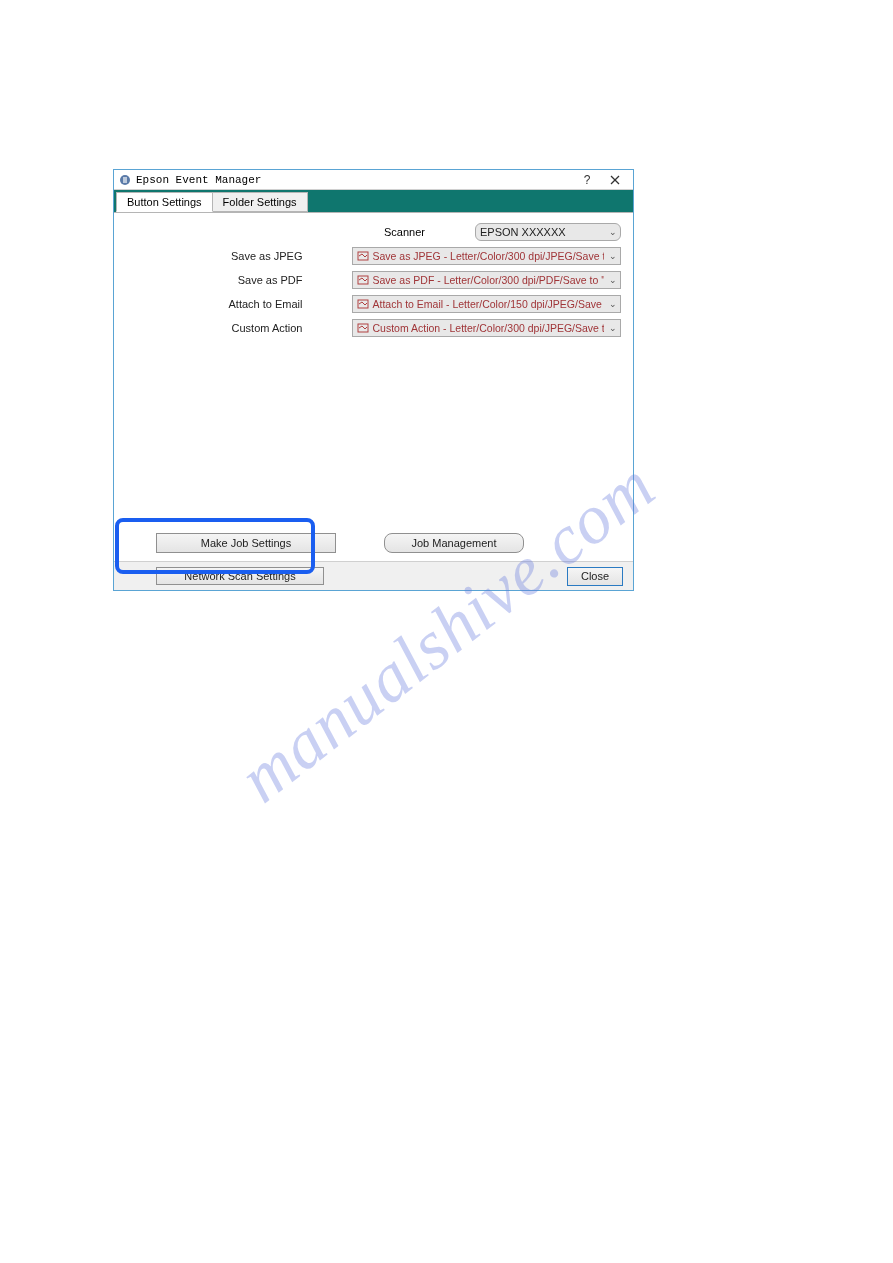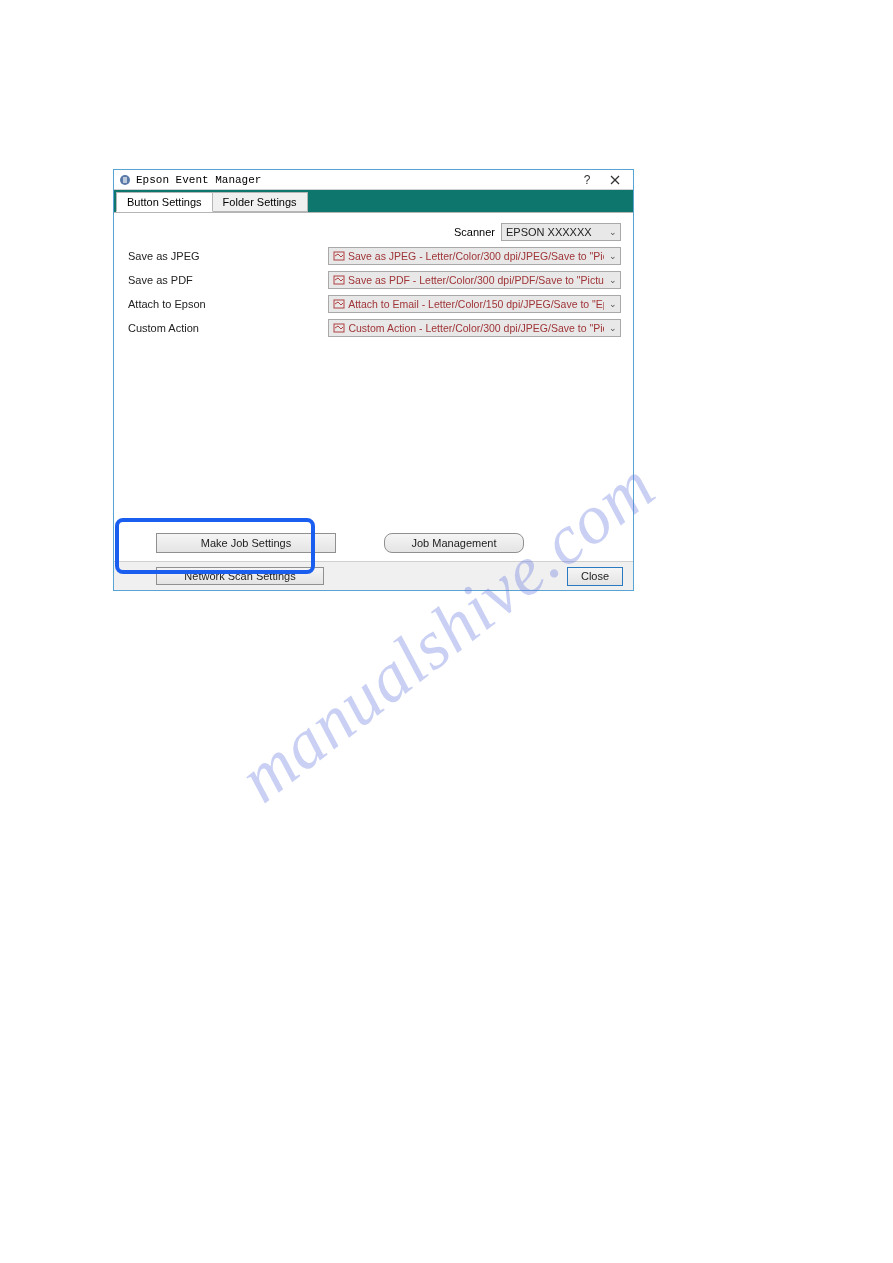--- a/index.html
+++ b/index.html
@@ -72,22 +72,23 @@
     background: #ffffff;
     border-top: 1px solid #b5b5b5;
     padding: 8px 12px;
     position: relative;
   }
   .row {
     display: flex;
     align-items: center;
     margin-bottom: 6px;
   }
-  .row-right { justify-content: flex-end; }
+  .row-right { justify-content: flex-end; gap: 44px; }
   .label-right {
+    text-align: right;
     width: 200px;
     padding-right: 6px;
     font-size: 11px;
     color: #222;
   }
   .dropdown {
     border: 1px solid #a9a9a9;
     background: #e8e8e8;
     height: 18px;
     display: flex;
@@ -116,21 +117,21 @@
     overflow: hidden;
     white-space: nowrap;
   }
   .action-dropdown .dd-text {
     color: #a03538;
     font-size: 10.5px;
     overflow: hidden;
     text-overflow: clip;
   }
   .scanner-label { font-size: 11px; margin-right: 6px; }
-  .scanner-dd { width: 120px; color: #222; }
+  .scanner-dd { width: 146px; color: #222; border-radius: 6px; }
   .instr {
     font-size: 11px;
     color: #222;
     margin: 8px 0 8px 10px;
   }
   .btn-area {
     position: absolute;
     left: 0; right: 0; bottom: 0;
   }
   .btn-row1 {
@@ -254,21 +255,21 @@
               <rect x="1" y="1" width="10" height="8" fill="none" stroke="#b04040" stroke-width="1"></rect>
               <path d="M2 5 L5 3 L8 6 L10 4" stroke="#b04040" stroke-width="1" fill="none"></path>
             </svg>
         </span>
         <span class="dd-text">Save as PDF - Letter/Color/300 dpi/PDF/Save to "Pictures"/Ope</span>
         <span class="dropdown-chevron">⌄</span>
       </div>
     </div>
 
     <div class="row row-right">
-      <span class="label-right">Attach to Epson</span>
+      <span class="label-right">Attach to Email</span>
       <div class="dropdown action-dropdown">
         <span class="dropdown-icon">
           <svg width="12" height="10" viewBox="0 0 12 10">
               <rect x="1" y="1" width="10" height="8" fill="none" stroke="#b04040" stroke-width="1"></rect>
               <path d="M2 5 L5 3 L8 6 L10 4" stroke="#b04040" stroke-width="1" fill="none"></path>
             </svg>
         </span>
         <span class="dd-text">Attach to Email - Letter/Color/150 dpi/JPEG/Save to "EpsonEve</span>
         <span class="dropdown-chevron">⌄</span>
       </div>

